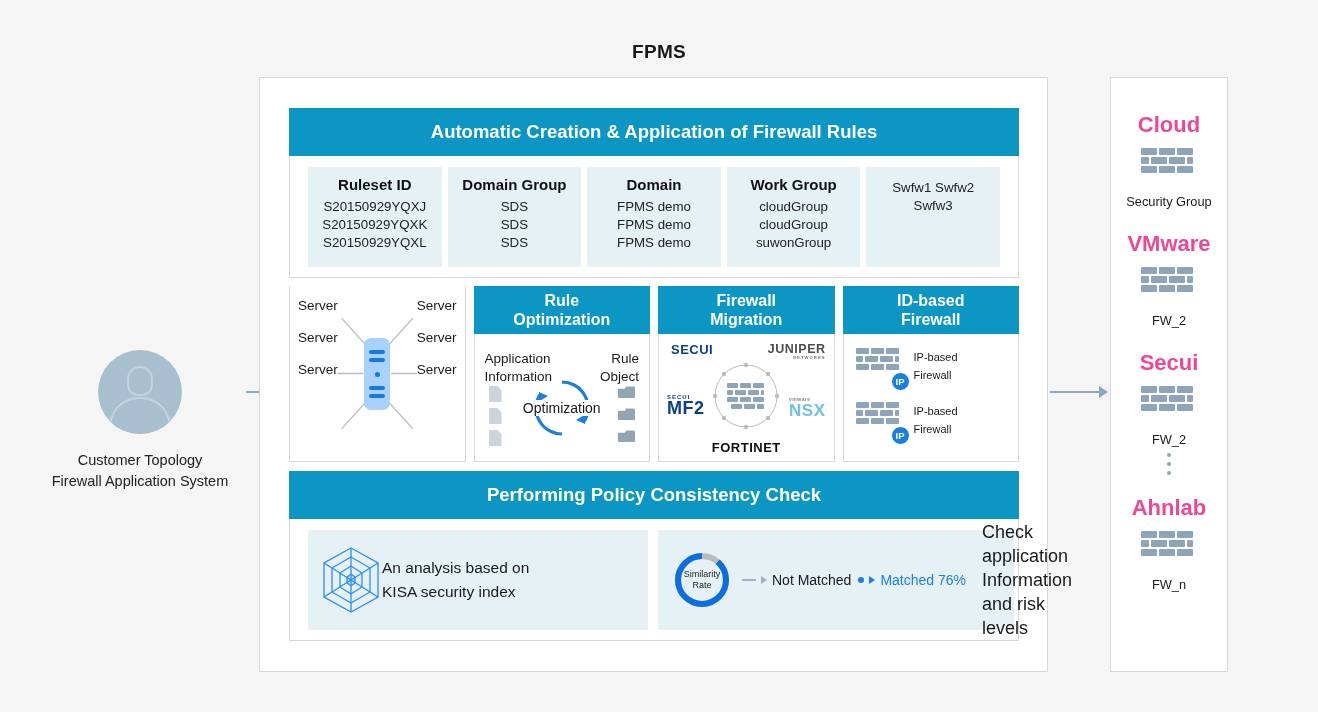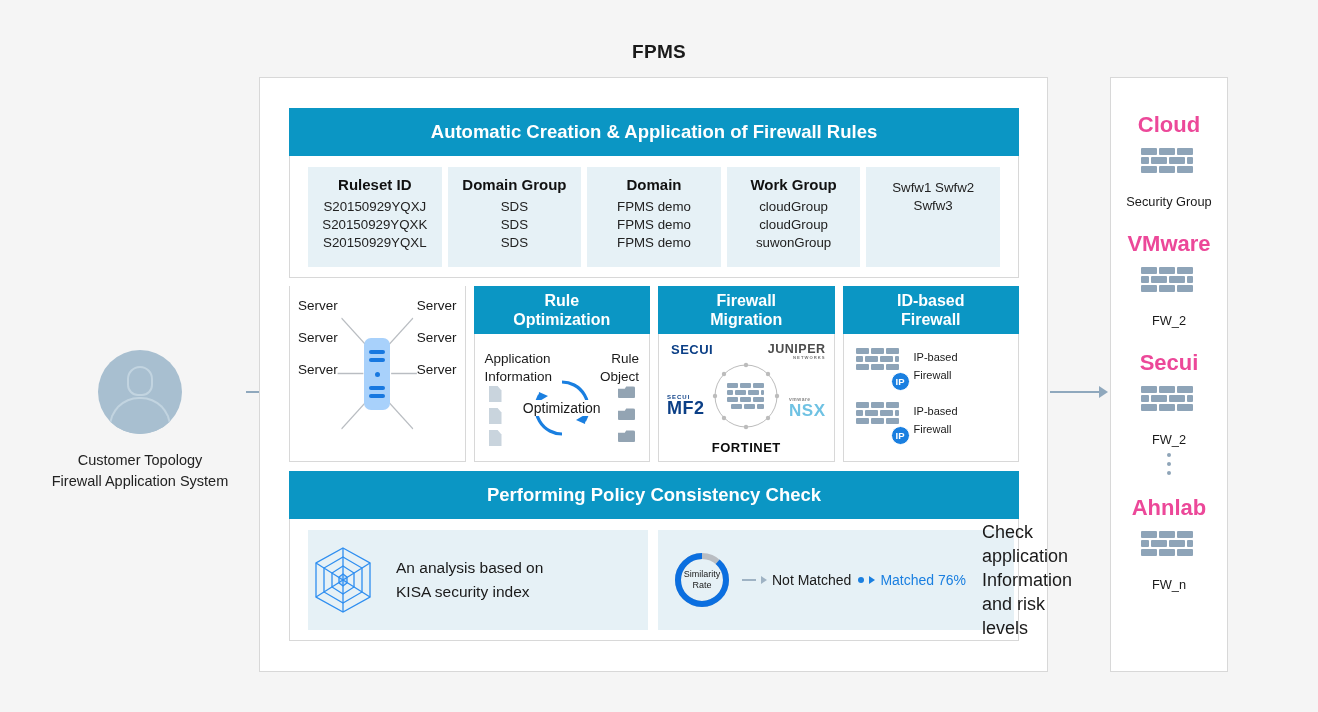--- a/index.html
+++ b/index.html
@@ -142,21 +142,21 @@
     border: 1.5px solid #fff;
   }
   .idfw-label { font-size: 11px; line-height: 18px; color: #1a1a1a; }
 
   
   .sec-policy { left: 29px; top: 393px; width: 730px; height: 170px; }
   .sec-policy .sec-head { height: 48px; font-size: 18.5px; }
   .sec-policy .sec-body { height: 122px; display: flex; align-items: center; gap: 10px;
                           padding: 10px 18px; }
   .pc-card { background: #e6f1f6; height: 100px; display: flex; align-items: center; }
-  .pc-left { flex: 0 0 340px; padding-left: 4px; gap: 22px; }
+  .pc-left { flex: 0 0 340px; padding-left: 12px; }
   .pc-right { flex: 1; padding-left: 14px; gap: 10px; }
   .pc-text { font-size: 15.5px; line-height: 24px; color: #1a1a1a; }
   .donut { position: relative; width: 60px; height: 60px; flex: 0 0 60px; }
   .donut .center-lbl {
     position: absolute; left: 50%; top: 50%; transform: translate(-50%,-50%);
     font-size: 9px; line-height: 11px; text-align: center; color: #1a1a1a; width: 52px;
   }
   .legend { display: flex; gap: 7px; flex: 0 0 auto; }
   .legend-row { display: flex; align-items: center; gap: 5px; font-size: 14px; }
   .lg-arrow { width: 0; height: 0; border-top: 4px solid transparent;

